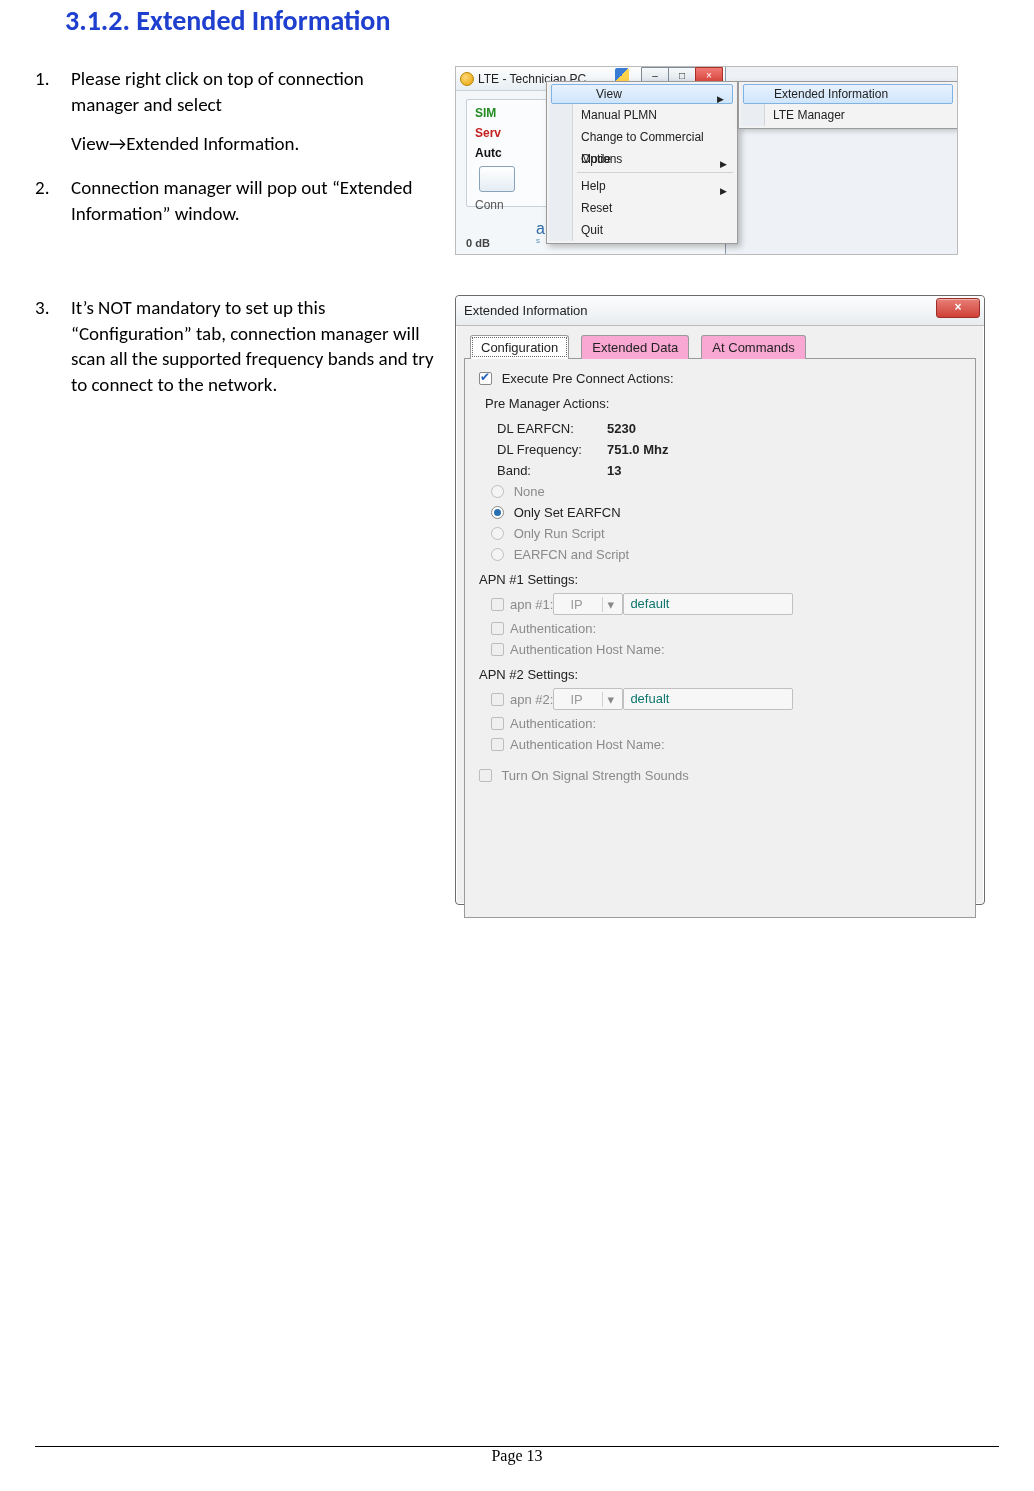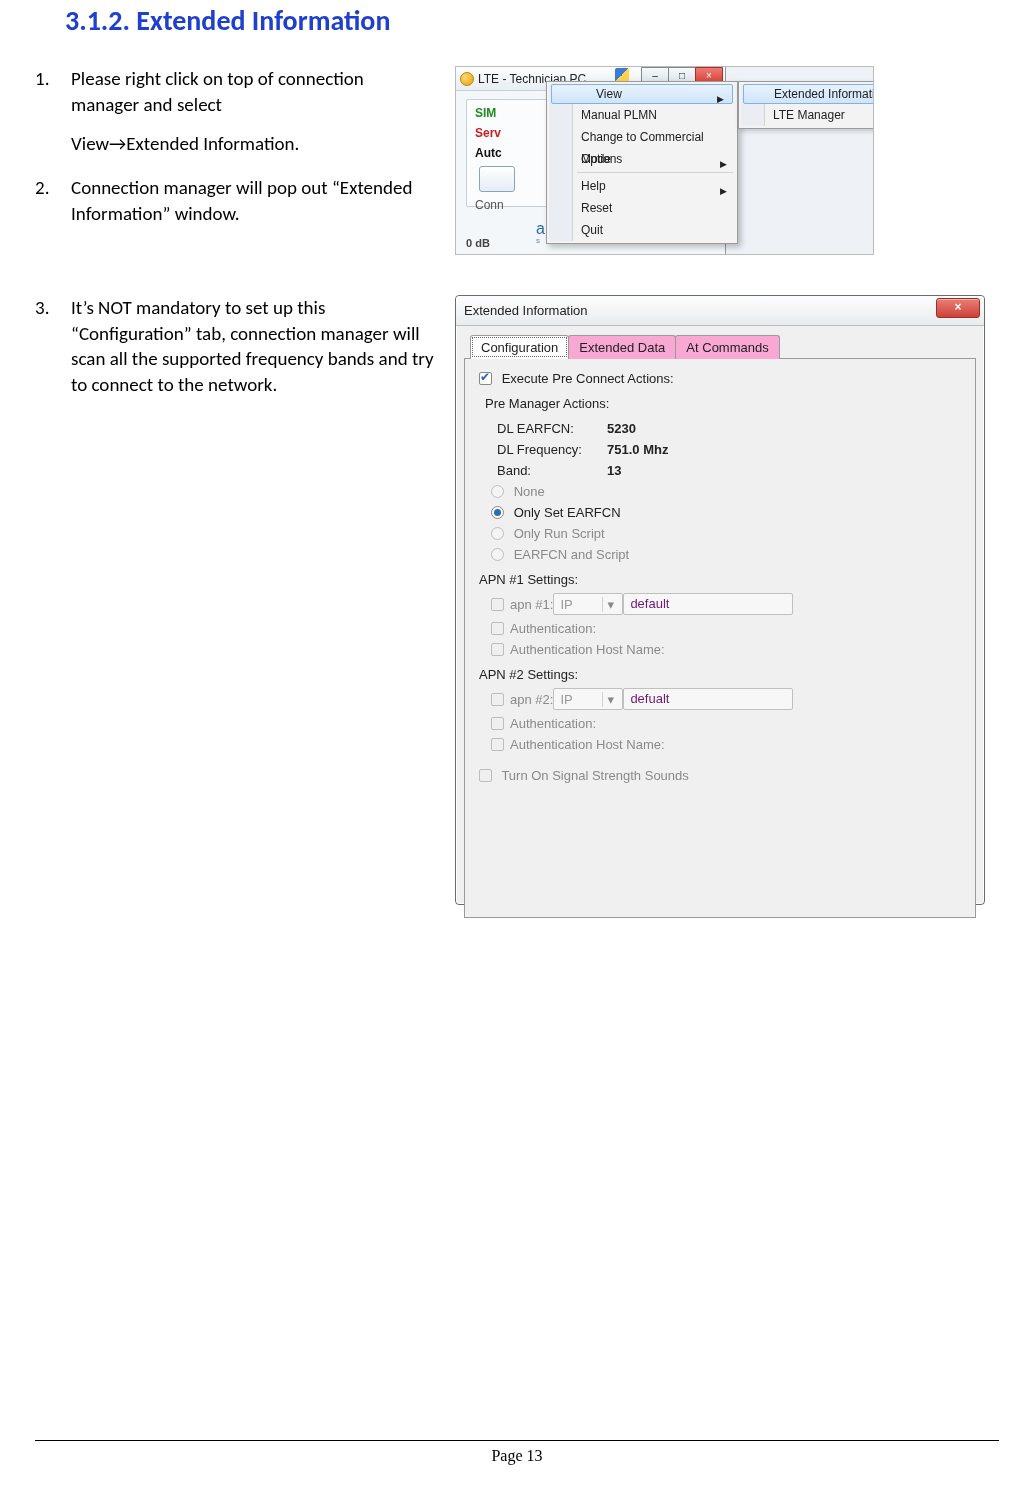--- a/index.html
+++ b/index.html
@@ -24,21 +24,21 @@
   .left-col { width: 420px; padding-right: 20px; font-size: 19px; line-height: 1.35; }
   .right-col { width: 530px; }
   ol.steps { list-style: none; }
   ol.steps > li { display: flex; margin-bottom: 18px; }
   ol.steps .num { width: 36px; flex: 0 0 36px; }
   ol.steps .body { flex: 1; }
   ol.steps .subline { margin-top: 14px; }
 
   
   .shot1 {
-    width: 419px;
+    width: 503px;
     height: 189px;
     position: relative;
     background: #eef2f6;
     border: 1px solid #bbb;
     font-family: Tahoma, "Segoe UI", sans-serif;
     font-size: 12px;
     color: #222;
     margin-bottom: 40px;
     overflow: hidden;
   }
@@ -133,21 +133,21 @@
     display:flex; align-items:center; padding:0 8px; font-size:13px;
   }
   .shot2 .closebtn {
     position:absolute; right:4px; top:2px; width:44px; height:20px;
     background: linear-gradient(#e87f77,#cf4137);
     border:1px solid #9b2f27; border-radius:3px;
     color:#fff; text-align:center; line-height:17px; font-weight:700; font-size:12px;
     box-shadow: inset 0 1px 0 rgba(255,255,255,.4);
   }
   .shot2 .tabs {
-    display:flex; gap:0; padding:8px 8px 0 14px;
+    display:flex; gap:13px; padding:8px 8px 0 14px;
   }
   .shot2 .tab {
     padding:4px 10px 4px 10px; background:#f9a8d4;
     border:1px solid #9a9a9a; border-bottom:none; border-radius:3px 3px 0 0;
     position:relative; top:1px; margin-right:-1px; font-size:13px;
   }
   .shot2 .tab.active {
     background:#fff; z-index:2;
     outline:1px dotted #666; outline-offset:-3px;
   }
@@ -160,41 +160,41 @@
   .shot2 .cb.disabled { background:#efefef; border-color:#bdbdbd; }
   .shot2 .rb { display:inline-block; width:13px; height:13px; border:1px solid #888; background:#fff; border-radius:50%; vertical-align:-2px; margin-right:6px; position:relative;}
   .shot2 .rb.sel::after { content:""; position:absolute; left:2px; top:2px; width:7px; height:7px; border-radius:50%; background:#2b6fb3;}
   .shot2 .rb.disabled { background:#f4f4f4; border-color:#bdbdbd; }
   .shot2 .lbl-dis { color:#8a8a8a; }
   .shot2 .section { margin-bottom:10px; }
   .shot2 .kv { display:flex; align-items:center; margin:6px 0 6px 18px; }
   .shot2 .kv .k { width:110px; }
   .shot2 .kv .v { font-weight:700; }
   .shot2 .field {
-    border:1px solid #c0c0c0; background:#f7f7f7; color:#701a75;
+    border:1px solid #c0c0c0; background:#f7f7f7; color:#0f766e;
     height:22px; line-height:20px; padding:0 6px; border-radius:2px;
   }
   .shot2 .select {
     display:inline-flex; align-items:center; justify-content:space-between;
     border:1px solid #c0c0c0; background:#f7f7f7; color:#9a9a9a;
-    height:22px; padding:0 4px 0 6px; border-radius:2px;
+    height:22px; padding:0 4px 0 16px; border-radius:2px;
   }
   .shot2 .select .caret {
     width:16px; text-align:center; border-left:1px solid #d0d0d0; color:#888;
   }
   .shot2 .apnrow { display:flex; align-items:center; gap:0; margin:6px 0 6px 12px;}
   .shot2 .apnrow .select { width:70px; }
   .shot2 .apnrow .field { width:170px; }
   .shot2 .grouphdr { margin-top:10px; }
   .shot2 .indent { margin-left:12px; }
   .shot2 .bottom-row { margin-top:16px; }
 
   .page-footer {
     position:absolute; left:35px; right:35px; bottom:26px;
-    border-top:1px solid #000; padding-top:6px;
+    border-top:1px solid #000; padding-top:0;
     text-align:center; font-family:"Times New Roman",serif; font-size:16px;
   }
 </style>
 </head>
 <body>
 
 <h2 class="heading">
   <span>3.1.2.</span>
   <span>Extended Information</span>
 </h2>

